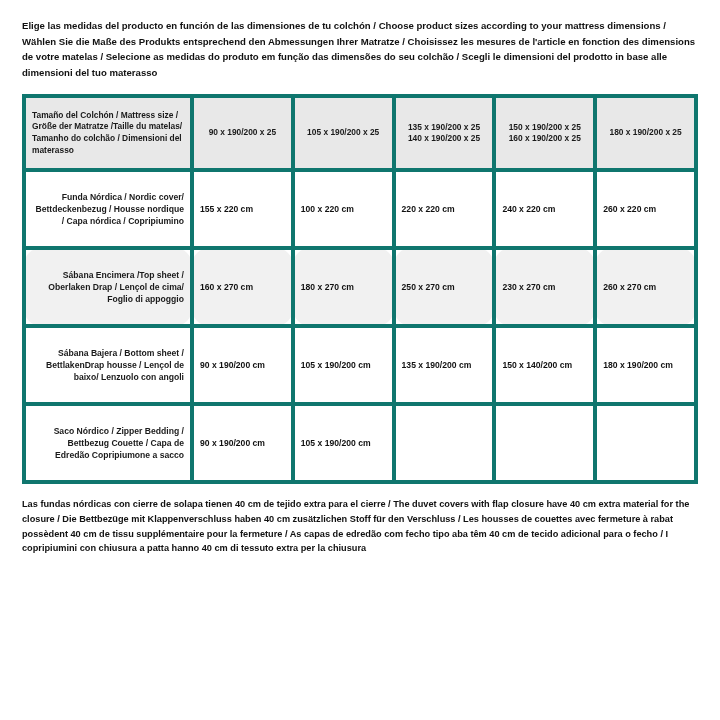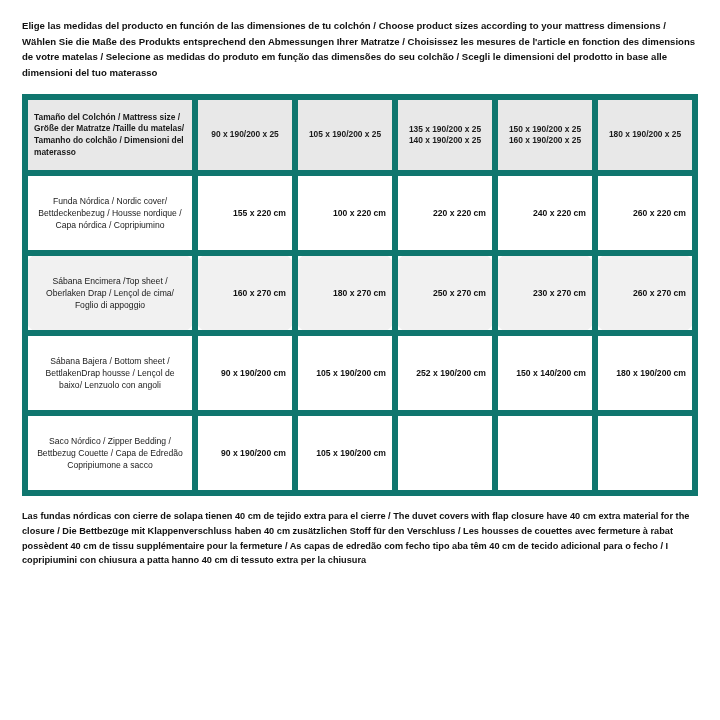--- a/index.html
+++ b/index.html
@@ -29,54 +29,54 @@
     color: #111111;
     margin-bottom: 14px;
     text-align: left;
   }
   table.sizes {
     width: 100%;
     border-collapse: collapse;
     table-layout: fixed;
   }
   table.sizes td {
-    border: 6px solid #0f766e;
+    border: 4px solid #0f766e;
     vertical-align: middle;
     padding: 6px 6px;
     font-size: 8.6px;
   }
   tr.header-row td {
     background: #e8e8e8;
     font-weight: bold;
     font-size: 8.4px;
     line-height: 1.38;
     text-align: center;
     height: 58px;
   }
   tr.header-row td.rowlabel {
     text-align: left;
     line-height: 1.4;
   }
   td.rowlabel {
-    text-align: center;
-    font-weight: normal;
+    text-align: right;
+    font-weight: bold;
     font-size: 8.5px;
     line-height: 1.42;
     width: 152px;
     background: #ffffff;
   }
   tr.band td {
     background: #f1f1f1;
     border-radius: 17px;
   }
   tr.band td.rowlabel {
     background: #f1f1f1;
   }
   td.val {
-    text-align: right;
+    text-align: left;
     font-weight: bold;
     font-size: 9px;
     color: #111111;
   }
   tbody tr.data-row td {
     height: 62px;
   }
   .footnote {
     margin-top: 13px;
     font-size: 9.2px;
@@ -118,21 +118,21 @@
         <td class="val">180 x 270 cm</td>
         <td class="val">250 x 270 cm</td>
         <td class="val">230 x 270 cm</td>
         <td class="val">260 x 270 cm</td>
       </tr>
 
       <tr class="data-row">
         <td class="rowlabel">Sábana Bajera / Bottom sheet / BettlakenDrap housse / Lençol de baixo/ Lenzuolo con angoli</td>
         <td class="val">90 x 190/200 cm</td>
         <td class="val">105 x 190/200 cm</td>
-        <td class="val">252 x 190/200 cm</td>
+        <td class="val">135 x 190/200 cm</td>
         <td class="val">150 x 140/200 cm</td>
         <td class="val">180 x 190/200 cm</td>
       </tr>
 
 
 
 
       <tr class="data-row">
         <td class="rowlabel">Saco Nórdico / Zipper Bedding / Bettbezug Couette / Capa de Edredão Copripiumone a sacco</td>
         <td class="val">90 x 190/200 cm</td>

